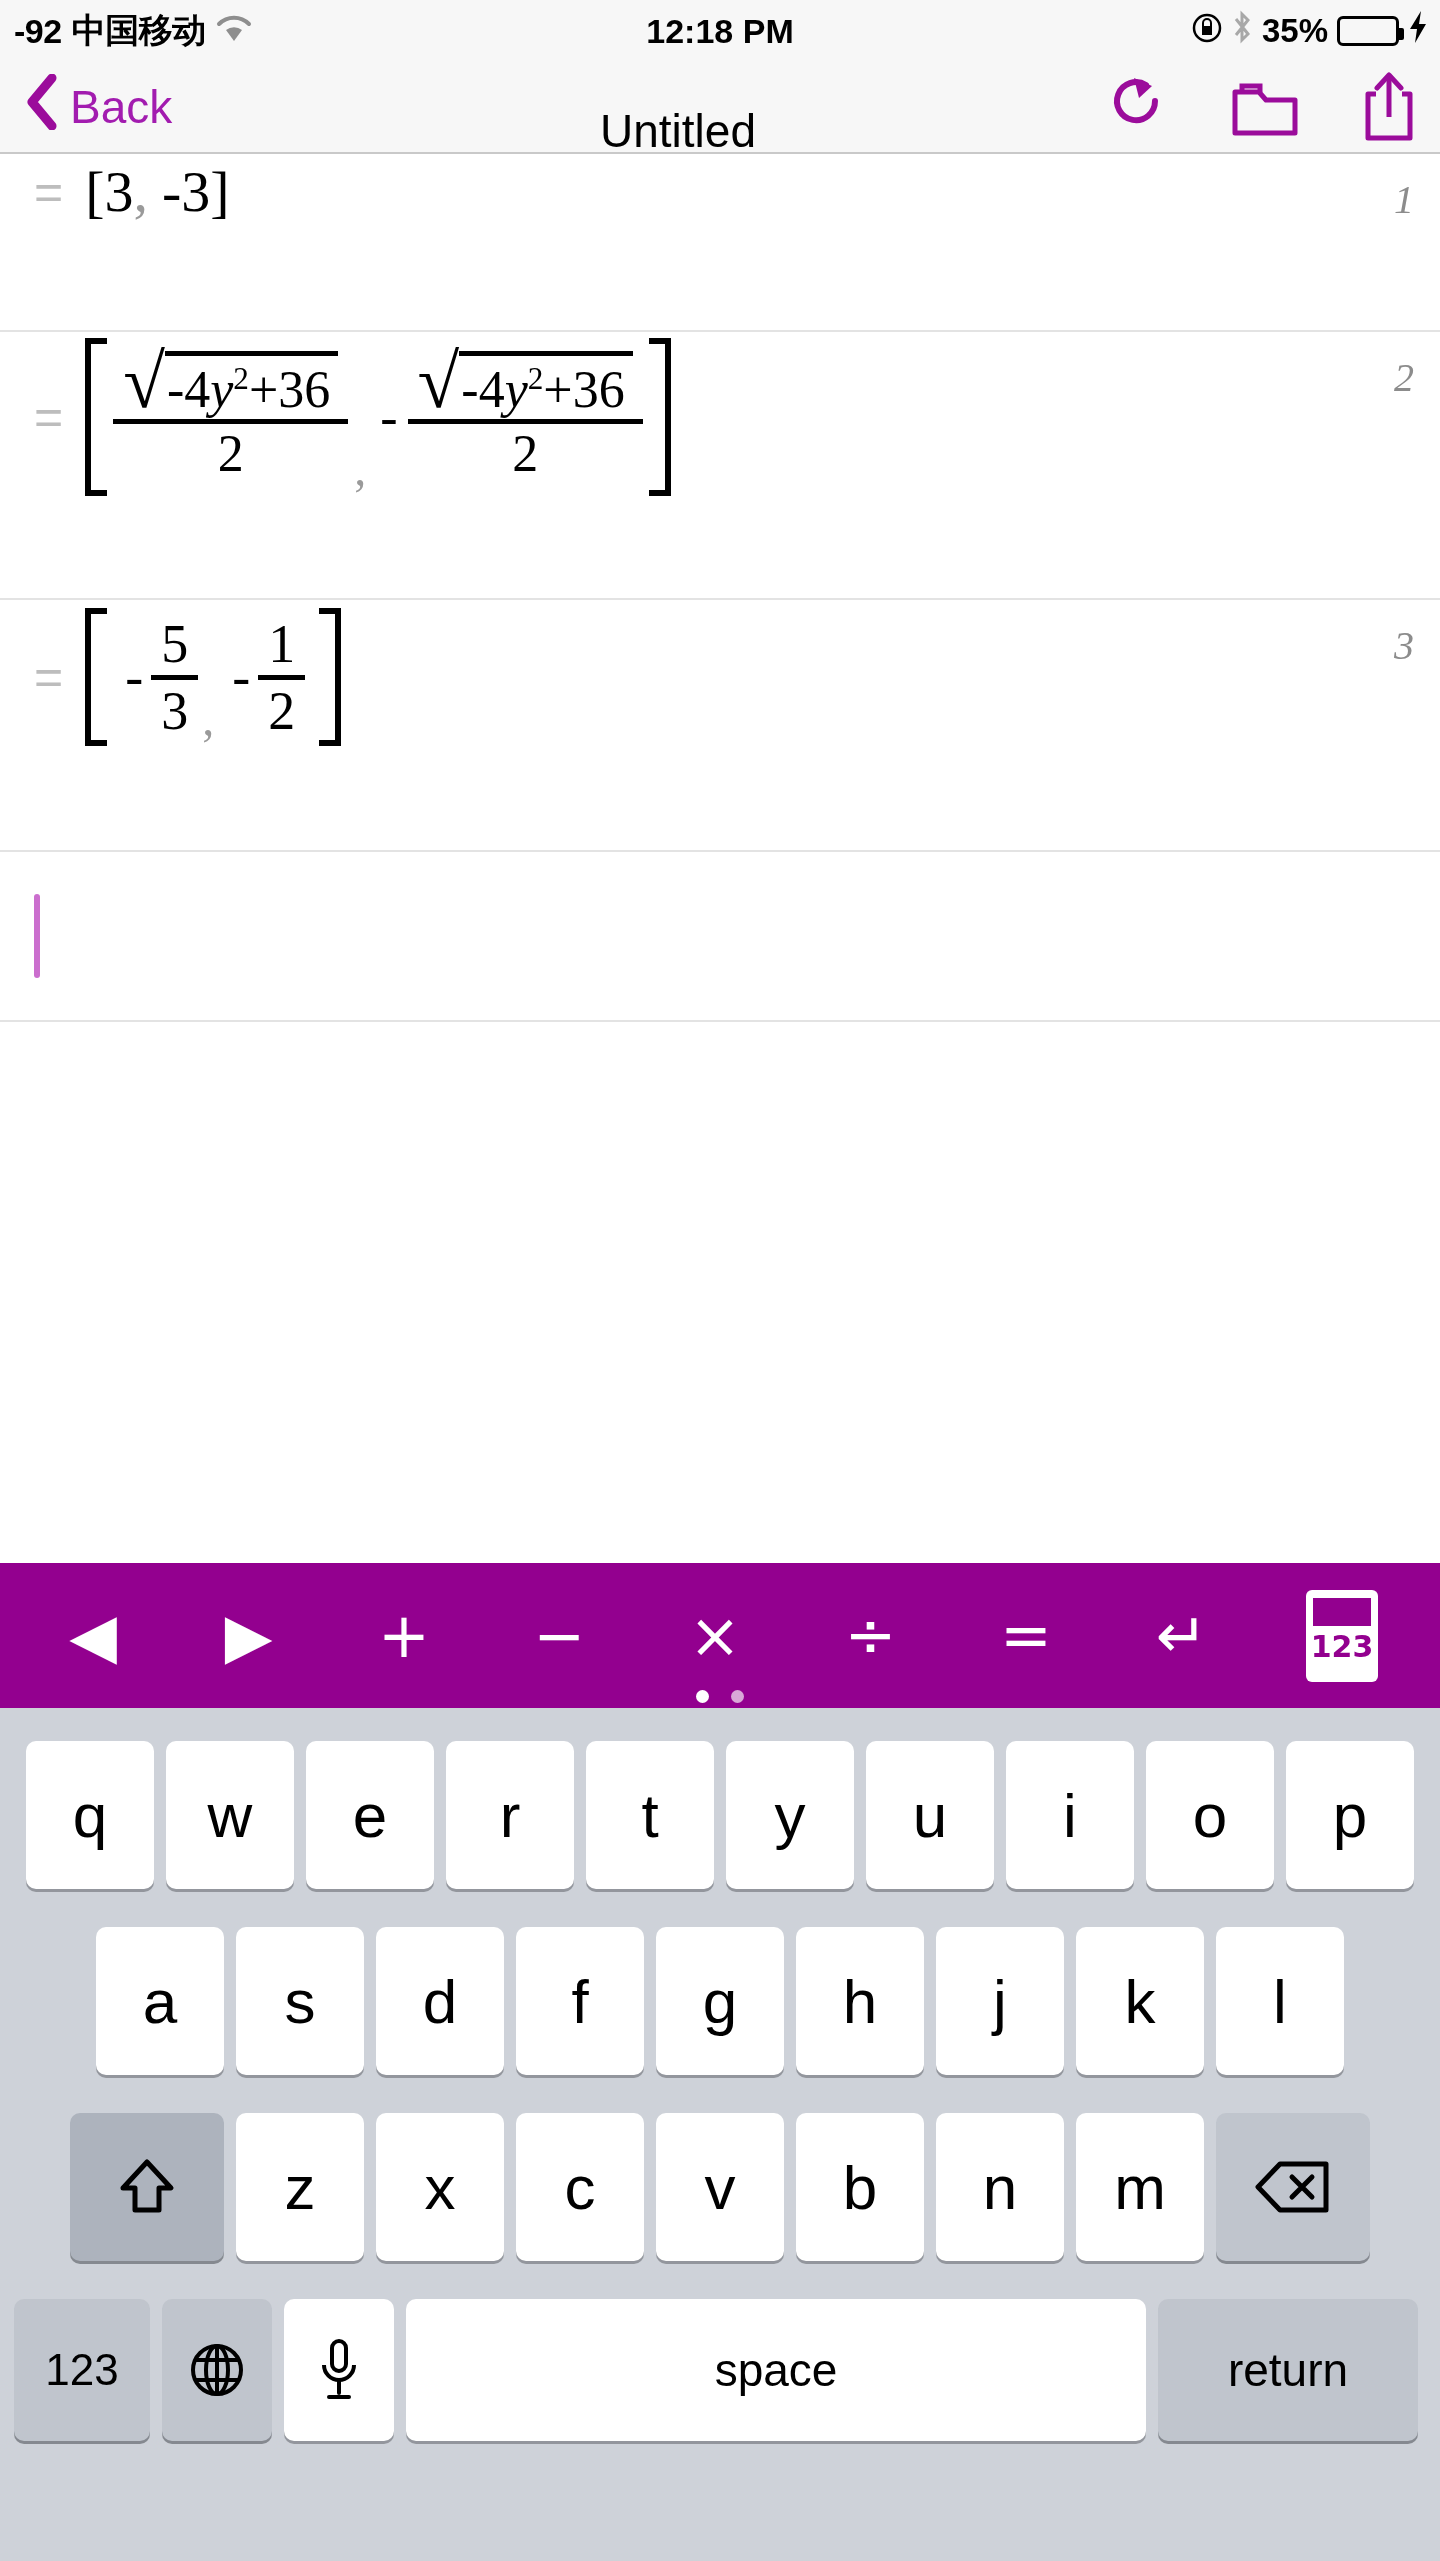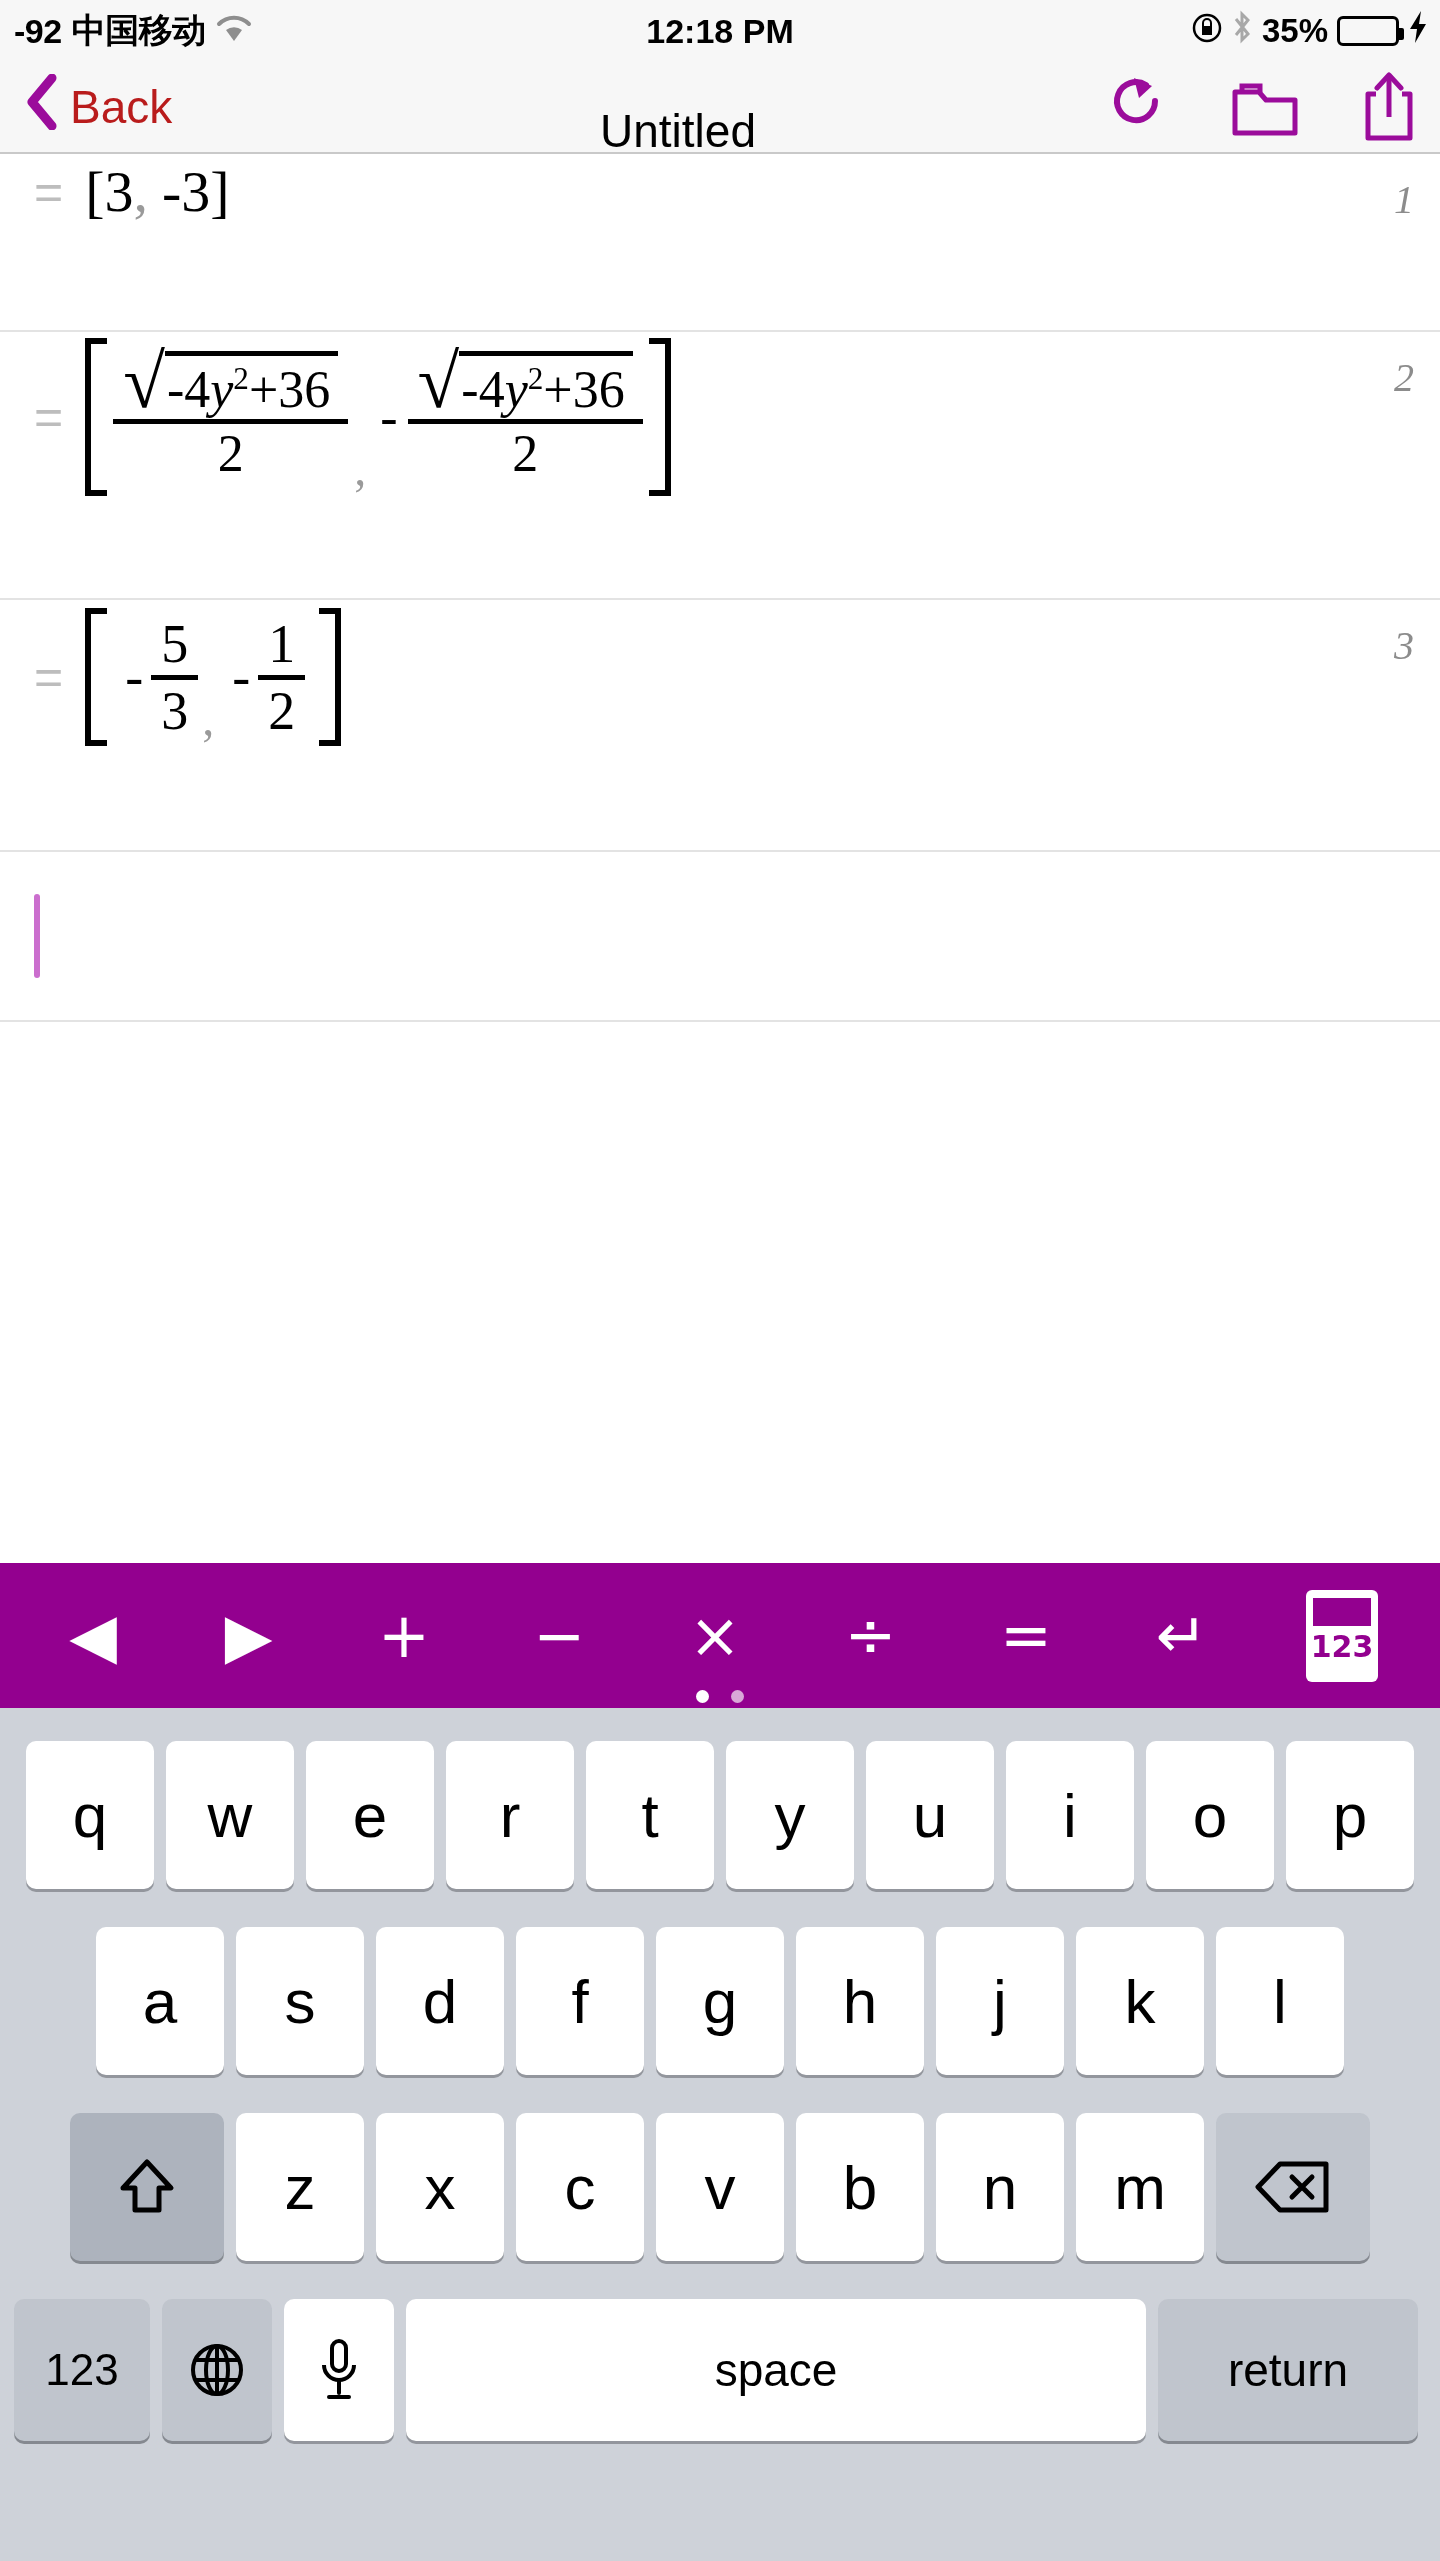--- a/index.html
+++ b/index.html
@@ -35,21 +35,21 @@
 
   
   .navbar{
     position:absolute; top:62px; left:0; width:1440px; height:92px;
     background:#f7f7f7;
     border-bottom:2px solid #c9c9c9;
     display:flex; align-items:center;
   }
   .nav-back{
     position:absolute; left:24px; display:flex; align-items:center; gap:12px;
-    color:#b91c1c; font-size:46px; cursor:pointer;
+    color:#a21caf; font-size:46px; cursor:pointer;
   }
   .nav-title{
     position:absolute; left:0; width:1356px; text-align:center;
     font-size:46px; color:#000000;margin-top:48px;
   }
   .nav-icons{ position:absolute; right:24px; display:flex; align-items:center; gap:64px; }
   .nav-icons svg{ display:block; }
 
   
   .sheet{ position:absolute; top:154px; left:0; width:1440px; height:1409px; background:#fff; }

